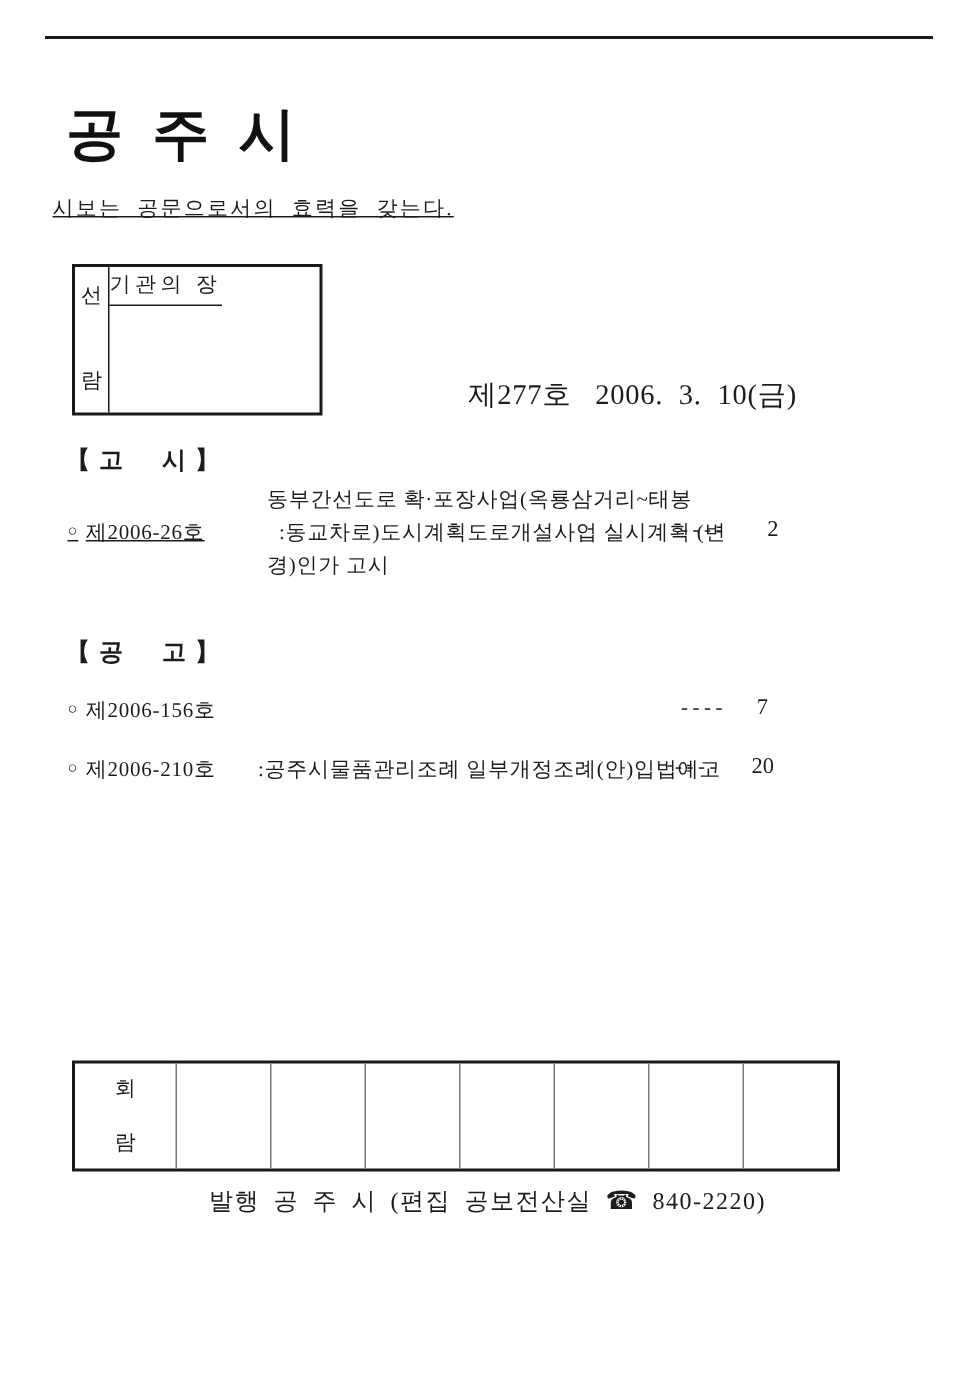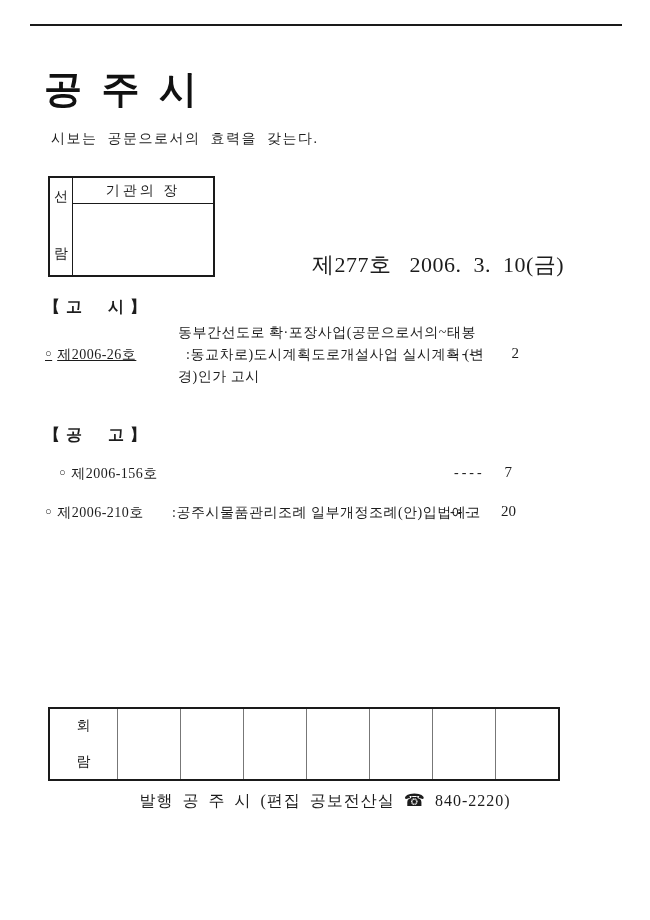--- a/index.html
+++ b/index.html
@@ -17,49 +17,49 @@
 
   .top-rule { left:30px; top:24px; width:592px; height:2px; background:#1a1a1a; }
 
   .city-title {
     left:44px; top:64px;
     font-size:38px; font-weight:bold;
     letter-spacing:5px; white-space:pre;
     color:#111;
   }
   .motto {
-    left:51px; top:130px;
-    font-size:14px; letter-spacing:1.5px; word-spacing:5px;
+    left:35px; top:130px;
+    font-size:14px; letter-spacing:1.5px; word-spacing:5px;text-decoration:underline;
   }
 
   .approval-box {
     left:48px; top:176px; width:167px; height:101px;
     border:2px solid #1a1a1a;
     display:flex;
   }
   .approval-side {
     width:23px;
     border-right:1px solid #1a1a1a;
     display:flex; flex-direction:column;
     justify-content:space-between; align-items:center;
     padding:10px 0 12px 0;
     font-size:14px;
   }
-  .approval-main { flex:1; display:flex; flex-direction:column;gap:14px; }
+  .approval-main { flex:1; display:flex; flex-direction:row;gap:14px; }
   .approval-header {
     height:26px; line-height:25px;
     border-bottom:1px solid #1a1a1a;
     text-align:center;
     font-size:14px; letter-spacing:3px;
   }
   .approval-space { flex:1; }
 
   .issue-line {
     left:312px; top:250px;
-    font-size:22px; letter-spacing:0.5px; white-space:pre;
+    font-size:19px; letter-spacing:0.5px; white-space:pre;
   }
 
   .section-heading {
     font-size:16px; font-weight:bold;
     letter-spacing:1px; white-space:pre;
   }
   .entry-text { font-size:14px; letter-spacing:0.5px; white-space:pre; }
   .bullet { font-size:11px; vertical-align:2px; margin-right:5px; }
   .dots { font-size:14px; letter-spacing:3px; }
   .page-num { font-size:15px; text-align:right; width:22px; }
@@ -108,30 +108,30 @@
       <div class="approval-space"></div>
     </div>
   </div>
 
   <div class="abs issue-line">제277호   2006.  3.  10(금)</div>
 
   <div class="abs section-heading" style="left:44px; top:297px;">【 고     시 】</div>
 
   <div class="abs entry-text" style="left:45px; top:346px;text-decoration:underline;"><span class="bullet">○</span><span>제2006-26호</span></div>
 
-  <div class="abs entry-text" style="left:178px; top:324px;">동부간선도로 확·포장사업(공문으로서의~태봉</div>
+  <div class="abs entry-text" style="left:178px; top:324px;">동부간선도로 확·포장사업(옥룡삼거리~태봉</div>
   <div class="abs entry-text" style="left:186px; top:346px;">:동교차로)도시계획도로개설사업 실시계획 (변</div>
   <div class="abs entry-text" style="left:178px; top:368px;">경)인가 고시</div>
 
   <div class="abs dots" style="left:454px; top:346px;">----</div>
   <div class="abs page-num" style="left:497px; top:345px;">2</div>
 
   <div class="abs section-heading" style="left:44px; top:425px;">【 공     고 】</div>
 
-  <div class="abs entry-text" style="left:59px; top:465px;"><span class="bullet">○</span><span>제2006-156호</span></div>
+  <div class="abs entry-text" style="left:45px; top:465px;"><span class="bullet">○</span><span>제2006-156호</span></div>
   <div class="abs dots" style="left:454px; top:465px;">----</div>
   <div class="abs page-num" style="left:490px; top:464px;">7</div>
 
   <div class="abs entry-text" style="left:45px; top:504px;"><span class="bullet">○</span><span>제2006-210호</span></div>
   <div class="abs entry-text" style="left:172px; top:504px;">:공주시물품관리조례 일부개정조례(안)입법예고</div>
   <div class="abs dots" style="left:450px; top:504px;">----</div>
   <div class="abs page-num" style="left:494px; top:503px;">20</div>
 
   <div class="abs circulation-table">
     <div class="circ-label-cell">

